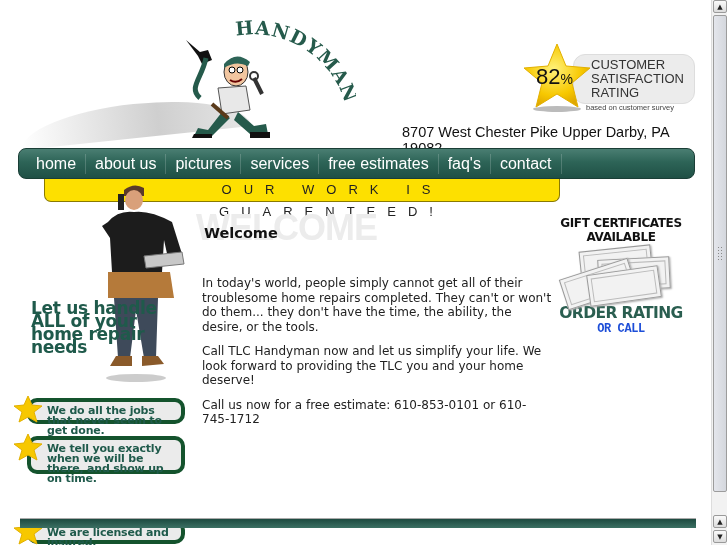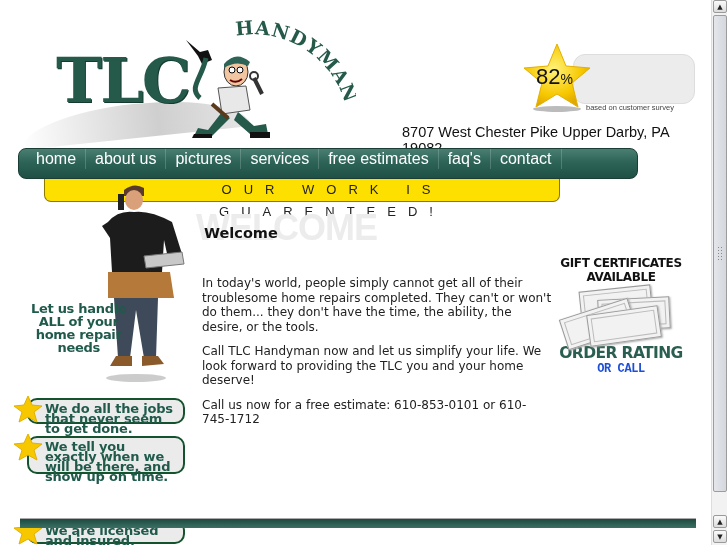--- a/index.html
+++ b/index.html
@@ -19,46 +19,46 @@
   .rating-pill { position: absolute; left: 52px; top: 12px; width: 122px; height: 50px; background: #ececec; border: 1px solid #ddd; border-radius: 12px; }
   .rating-star { position: absolute; left: 0; top: 0; width: 72px; height: 70px; }
   .rating-pct { position: absolute; left: 15px; top: 22px; font-family: "Liberation Sans", sans-serif; font-size: 22px; color: #111; }
   .rating-pct small { font-size: 14px; }
   .rating-text { position: absolute; left: 70px; top: 16px; font-family: "Liberation Sans", sans-serif; font-size: 13px; line-height: 14px; color: #333; }
   .rating-note { position: absolute; left: 65px; top: 61px; font-family: "Liberation Sans", sans-serif; font-size: 7.5px; color: #444; }
 
   .address { position: absolute; left: 402px; top: 124px; font-family: "Liberation Sans", sans-serif; font-size: 14.5px; color: #111; }
 
   
-  .nav { position: absolute; left: 18px; top: 148px; width: 620px; height: 31px; background: linear-gradient(#4a7e72 0%, #2d6457 45%, #1f5045 100%); border-radius: 8px; border: 1px solid #1a3e36; display: flex; padding-left: 8px; }
+  .nav { position: absolute; left: 18px; top: 148px; width: 677px; height: 31px; background: linear-gradient(#4a7e72 0%, #2d6457 45%, #1f5045 100%); border-radius: 8px; border: 1px solid #1a3e36; display: flex; align-items: center; padding-left: 8px; }
   .nav-item { font-family: "Liberation Sans", sans-serif; font-size: 16px; color: #ffffff; padding: 0 9px; height: 20px; line-height: 20px; border-right: 1px solid rgba(255,255,255,0.18); white-space: nowrap; cursor: pointer; }
   .nav-item:last-child { border-right: 1px solid rgba(255,255,255,0.18); }
 
   .tagline { position: absolute; left: 44px; top: 179px; width: 516px; height: 23px; background: #fde000; border: 1px solid #8a7a00; border-top: none; border-radius: 0 0 7px 7px; text-align: center; font-family: "Liberation Sans", sans-serif; font-size: 13px; letter-spacing: 12px; color: #222; line-height: 22px; padding-left: 60px; }
 
   
   .worker { position: absolute; left: 98px; top: 182px; width: 92px; height: 200px; }
-  .left-slogan { position: absolute; left: 31px; top: 302px; font-family: "DejaVu Sans", sans-serif; font-weight: bold; font-size: 13px; line-height: 13px; color: #1f5a4b; letter-spacing: -0.3px; text-align: center; }
+  .left-slogan { position: absolute; left: 31px; top: 302px; font-family: "DejaVu Sans", sans-serif; font-weight: bold; font-size: 17px; line-height: 13px; color: #1f5a4b; letter-spacing: -0.3px; }
 
   .bullet { position: absolute; left: 13px; width: 172px; }
-  .bullet-pill { position: absolute; left: 14px; top: 0; right: 0; background: #ebebeb; border: 2px solid #14532d; border-radius: 10px; padding: 4px 6px 4px 16px; font-family: "DejaVu Sans", sans-serif; font-weight: bold; font-size: 13px; line-height: 10px; color: #1f5a4b; letter-spacing: -0.2px; }
+  .bullet-pill { position: absolute; left: 14px; top: 0; right: 0; background: #ebebeb; border: 4px solid #14532d; border-radius: 10px; padding: 4px 6px 4px 16px; font-family: "DejaVu Sans", sans-serif; font-weight: bold; font-size: 11px; line-height: 10px; color: #1f5a4b; letter-spacing: -0.2px; }
   .bullet-star { position: absolute; left: 0; top: -3px; width: 30px; height: 29px; }
   .b1 { top: 398px; height: 30px; } .b1 .bullet-pill { height: 26px; }
   .b2 { top: 436px; height: 40px; } .b2 .bullet-pill { height: 38px; }
   .b3 { top: 484px; height: 28px; margin-top: 36px; } .b3 .bullet-pill { height: 24px; top: 0; }
 
   
   .welcome-bg { position: absolute; left: 196px; top: 207px; font-family: "Liberation Sans", sans-serif; font-weight: bold; font-size: 36px; color: #ececec; letter-spacing: -1px; }
   .welcome-title { position: absolute; left: 204px; top: 225px; font-family: "DejaVu Sans", sans-serif; font-weight: bold; font-size: 14.5px; color: #111; }
   .content { position: absolute; left: 202px; top: 276px; width: 350px; font-family: "DejaVu Sans", sans-serif; font-size: 12px; line-height: 14.5px; color: #222; }
   .content p { margin-bottom: 10px; }
   .content .tagline-bold { margin-top: 22px; font-weight: bold; font-size: 12.5px; color: #111; }
 
   
-  .gift { position: absolute; left: 554px; top: 216px; width: 134px; height: 120px; text-align: center; margin-top: 40px; }
+  .gift { position: absolute; left: 554px; top: 216px; width: 134px; height: 120px; text-align: center; }
   .gift-title { font-family: "DejaVu Sans", sans-serif; font-weight: bold; font-size: 12px; line-height: 14px; color: #111; letter-spacing: -0.4px; }
   .gift-cards { position: relative; height: 58px; margin-top: 2px; }
   .card { position: absolute; width: 72px; height: 32px; background: #f2f2f2; border: 1px solid #999; box-shadow: 1px 1px 2px #aaa; }
   .card::after { content: ""; position: absolute; left: 3px; top: 3px; right: 3px; bottom: 3px; border: 1px solid #bbb; }
   .gift-order { font-family: "DejaVu Sans", sans-serif; font-weight: bold; font-size: 15.5px; color: #2a5e50; letter-spacing: -0.6px; line-height: 18px; }
   .gift-call { font-family: Liberation Mono, monospace; font-weight: bold; font-size: 12px; color: #1d4ed8; letter-spacing: -0.4px; }
 
   
   .footer-bar { position: absolute; left: 20px; top: 518px; width: 676px; height: 10px; background: linear-gradient(#1d4a40, #3b7063); border-top: 1px solid #aaa; }
 
@@ -68,21 +68,20 @@
   .sb-thumb { position: absolute; left: 1px; top: 15px; width: 14px; height: 477px; background: linear-gradient(90deg, #e4e6ec, #d4d7dd); border: 1px solid #9c9c9c; border-radius: 2px; }
   .sb-grip { position: absolute; left: 3px; top: 230px; width: 7px; height: 14px; background-image: radial-gradient(#888 0.6px, transparent 0.8px); background-size: 3px 3px; }
 </style>
 </head>
 <body>
 
 <div class="page">
 
   <div class="logo">
     <div class="logo-swoosh"></div>
-    <div class="logo-tlc">TLC</div>
     <svg class="logo-handy" viewBox="0 0 130 130">
       <defs>
           <path id="arc" d="M 10 22 A 95 95 0 0 1 122 126"></path>
         </defs>
       <text font-family="DejaVu Serif, serif" font-weight="bold" font-size="19" fill="#255a4b" letter-spacing="1">
         <textPath href="#arc">HANDYMAN</textPath>
       </text>
     </svg>
     <svg class="mascot" viewBox="0 0 100 100">
       <path d="M8 2 L22 14 L30 12 L34 22 L24 26 L20 18 Z" fill="#111"></path>
@@ -110,20 +109,25 @@
         <radialGradient id="sg" cx="45%" cy="40%" r="60%">
           <stop offset="0%" stop-color="#fff27a"></stop>
             <stop offset="70%" stop-color="#f7c800"></stop>
             <stop offset="100%" stop-color="#e0a800"></stop>
         </radialGradient>
       </defs>
       <ellipse cx="36" cy="67" rx="24" ry="3" fill="#bbb"></ellipse>
       <path d="M36 2 L45 24 L69 26 L51 41 L57 65 L36 52 L15 65 L21 41 L3 26 L27 24 Z" fill="url(#sg)" stroke="#e2b000" stroke-linejoin="round"></path>
     </svg>
     <div class="rating-pct"><span>82</span><small>%</small></div>
+    <div class="rating-text">
+      <div>CUSTOMER</div>
+      <div>SATISFACTION</div>
+      <div>RATING</div>
+    </div>
     <div class="rating-note">based on customer survey</div>
   </div>
 
   <div class="address">8707 West Chester Pike Upper Darby, PA 19082</div>
 
   <nav class="nav">
     <a class="nav-item">home</a>
     <a class="nav-item">about us</a>
     <a class="nav-item">pictures</a>
     <a class="nav-item">services</a>

